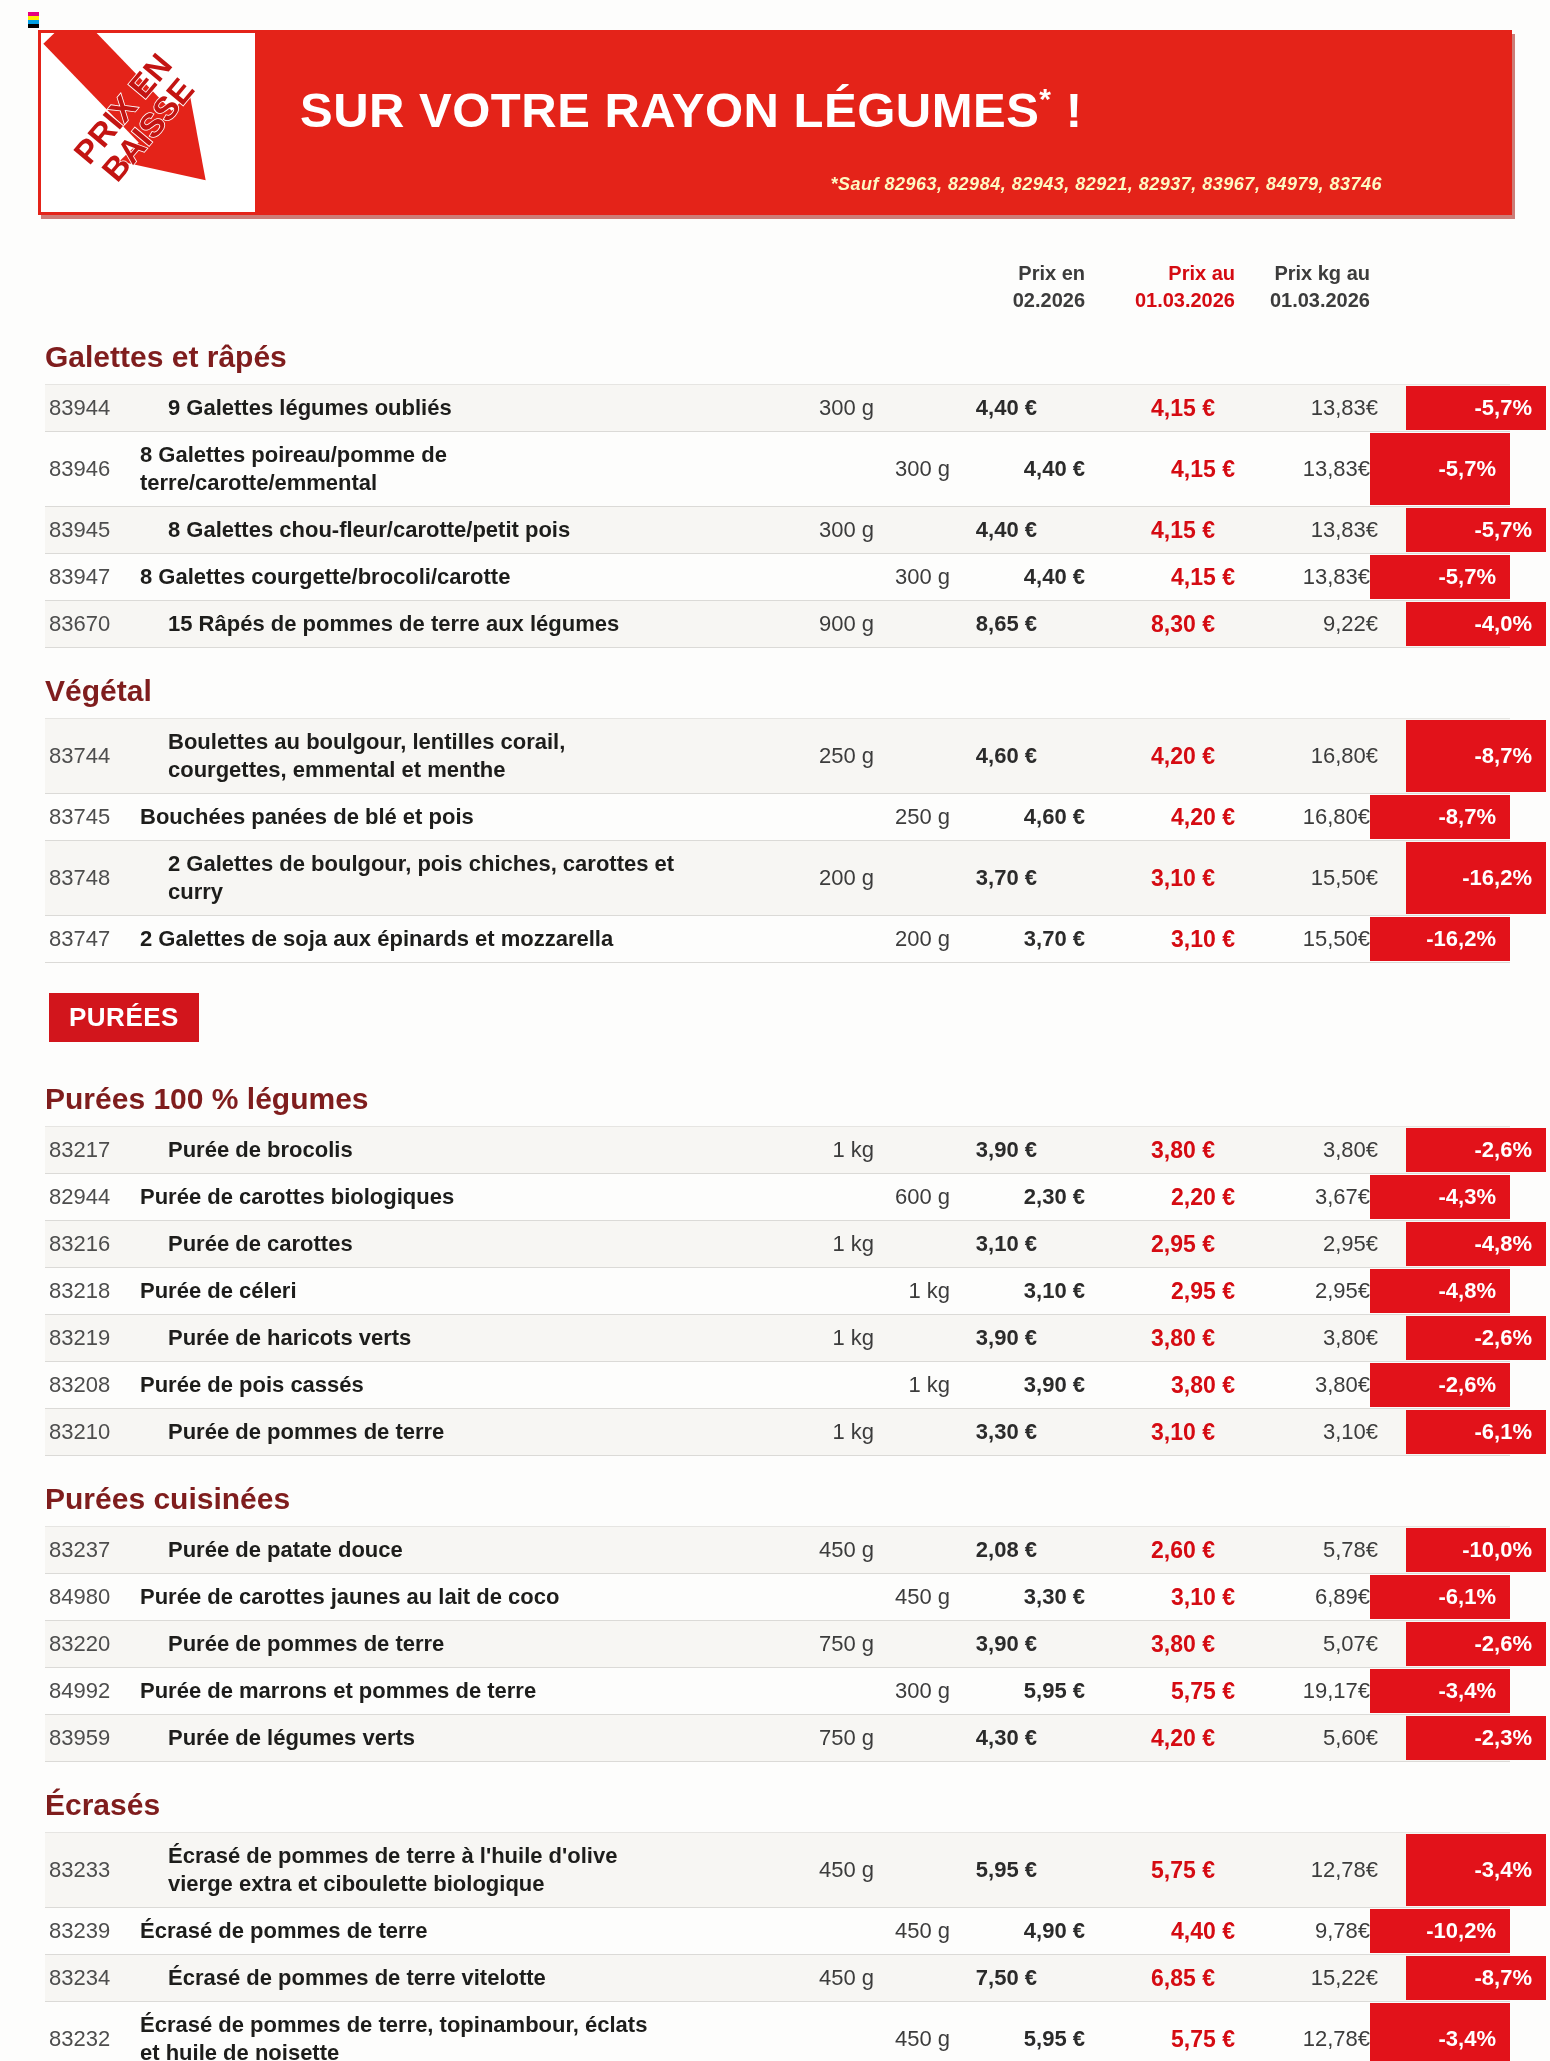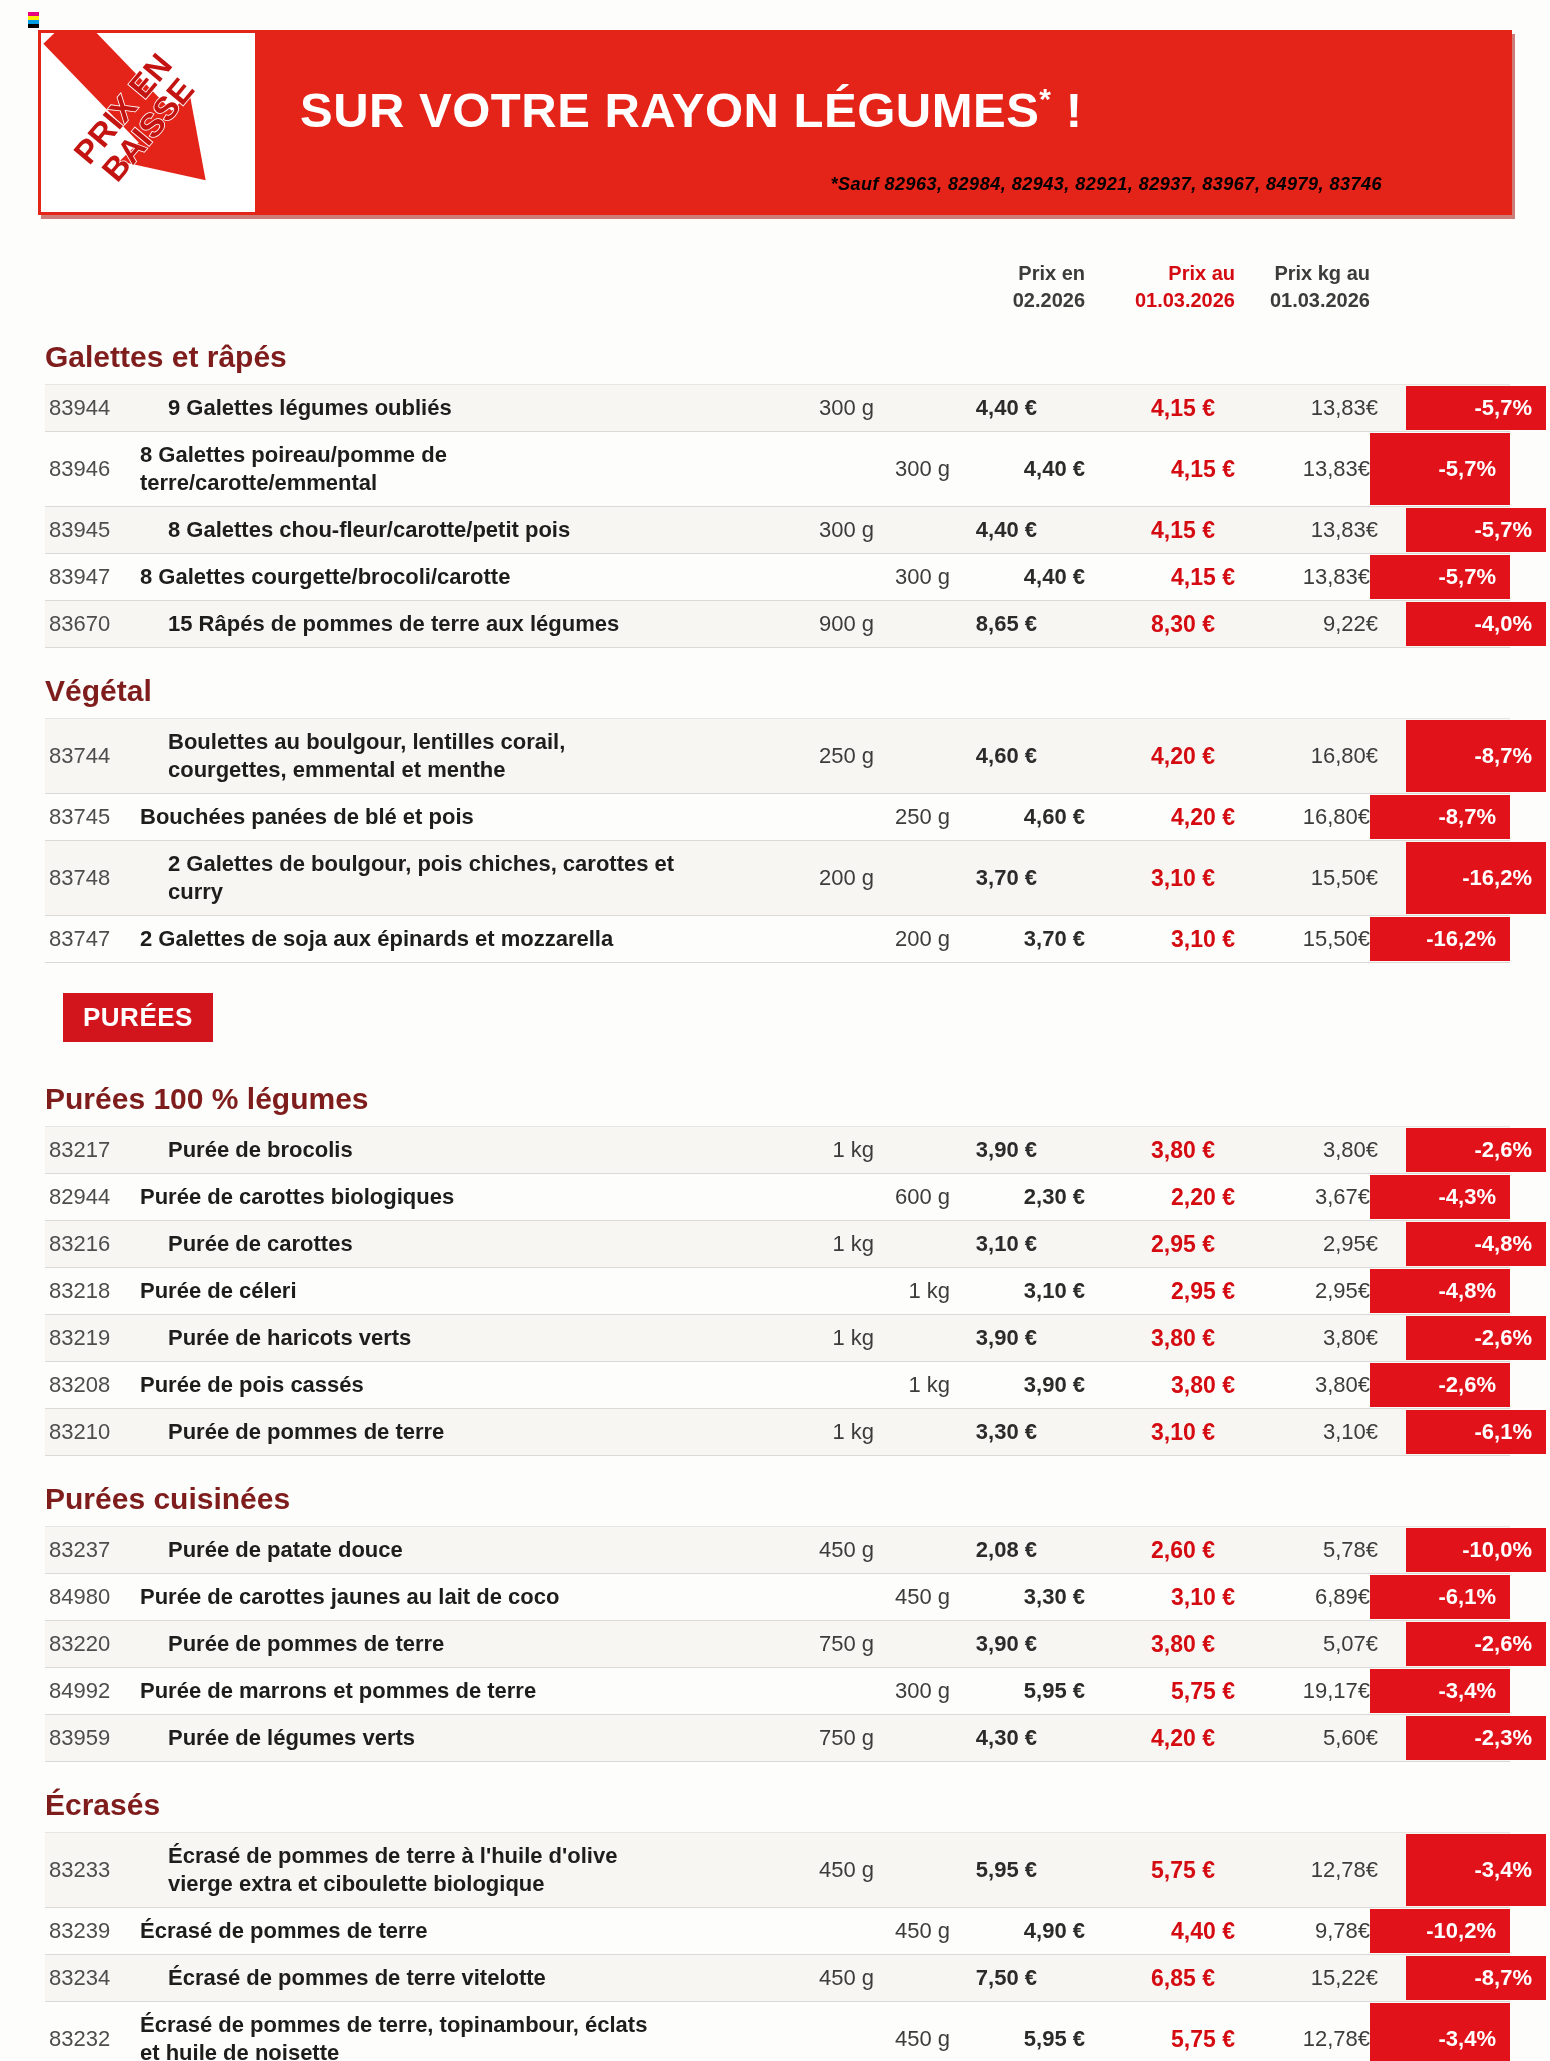--- a/index.html
+++ b/index.html
@@ -24,39 +24,39 @@
   .badge-box svg{display:block;width:100%;height:100%;}
   .banner-text{flex:1;position:relative;padding:8px 30px;}
   .banner-title{
     position:absolute;left:42px;top:52px;
     font-size:49px;font-weight:800;color:#fff;letter-spacing:.5px;
     white-space:nowrap;
   }
   .banner-title sup{font-size:30px;vertical-align:18px;}
   .banner-sub{
     position:absolute;right:130px;bottom:20px;
-    font-size:18px;font-style:italic;font-weight:600;color:#000000;letter-spacing:.5px;
+    font-size:18px;font-style:italic;font-weight:600;color:#fef9c3;letter-spacing:.5px;
   }
   
   .table-wrap{position:absolute;left:45px;top:248px;width:1465px;}
   .grid{
     display:grid;
     grid-template-columns:95px 540px 1fr 110px 135px 150px 135px 140px;
     align-items:center;
   }
   .header-row{margin-top:12px;margin-bottom:14px;}
   .col-head{font-size:20px;line-height:1.35;text-align:right;font-weight:600;color:#3c3c3c;white-space:nowrap;}
   .col-head.red{color:#d50b12;font-weight:700;}
   
   .section-title{
     font-size:30px;font-weight:700;color:#7f1d1d;
     margin:26px 0 10px 0;
   }
   .section-box{
-    display:inline-block;margin:30px 0 14px 18px;padding:9px 20px;
+    display:inline-block;margin:30px 0 14px 4px;padding:9px 20px;
     background:#d2151c;color:#fff;font-size:26px;font-weight:700;letter-spacing:.5px;
   }
   
   .row{border-bottom:1px solid #dbdad7;}
   .row:first-child{border-top:1px solid #e6e5e2;}
   .row.alt{background:#f7f6f3;gap:28px;}
   .cell{padding:9px 0;font-size:22px;line-height:28px;}
   .c-code{color:#4d4d4d;padding-left:4px;}
   .c-name{font-weight:700;color:#1d1d1b;padding-right:20px;}
   .c-weight,.c-kg{text-align:right;color:#3c3c3c;}

